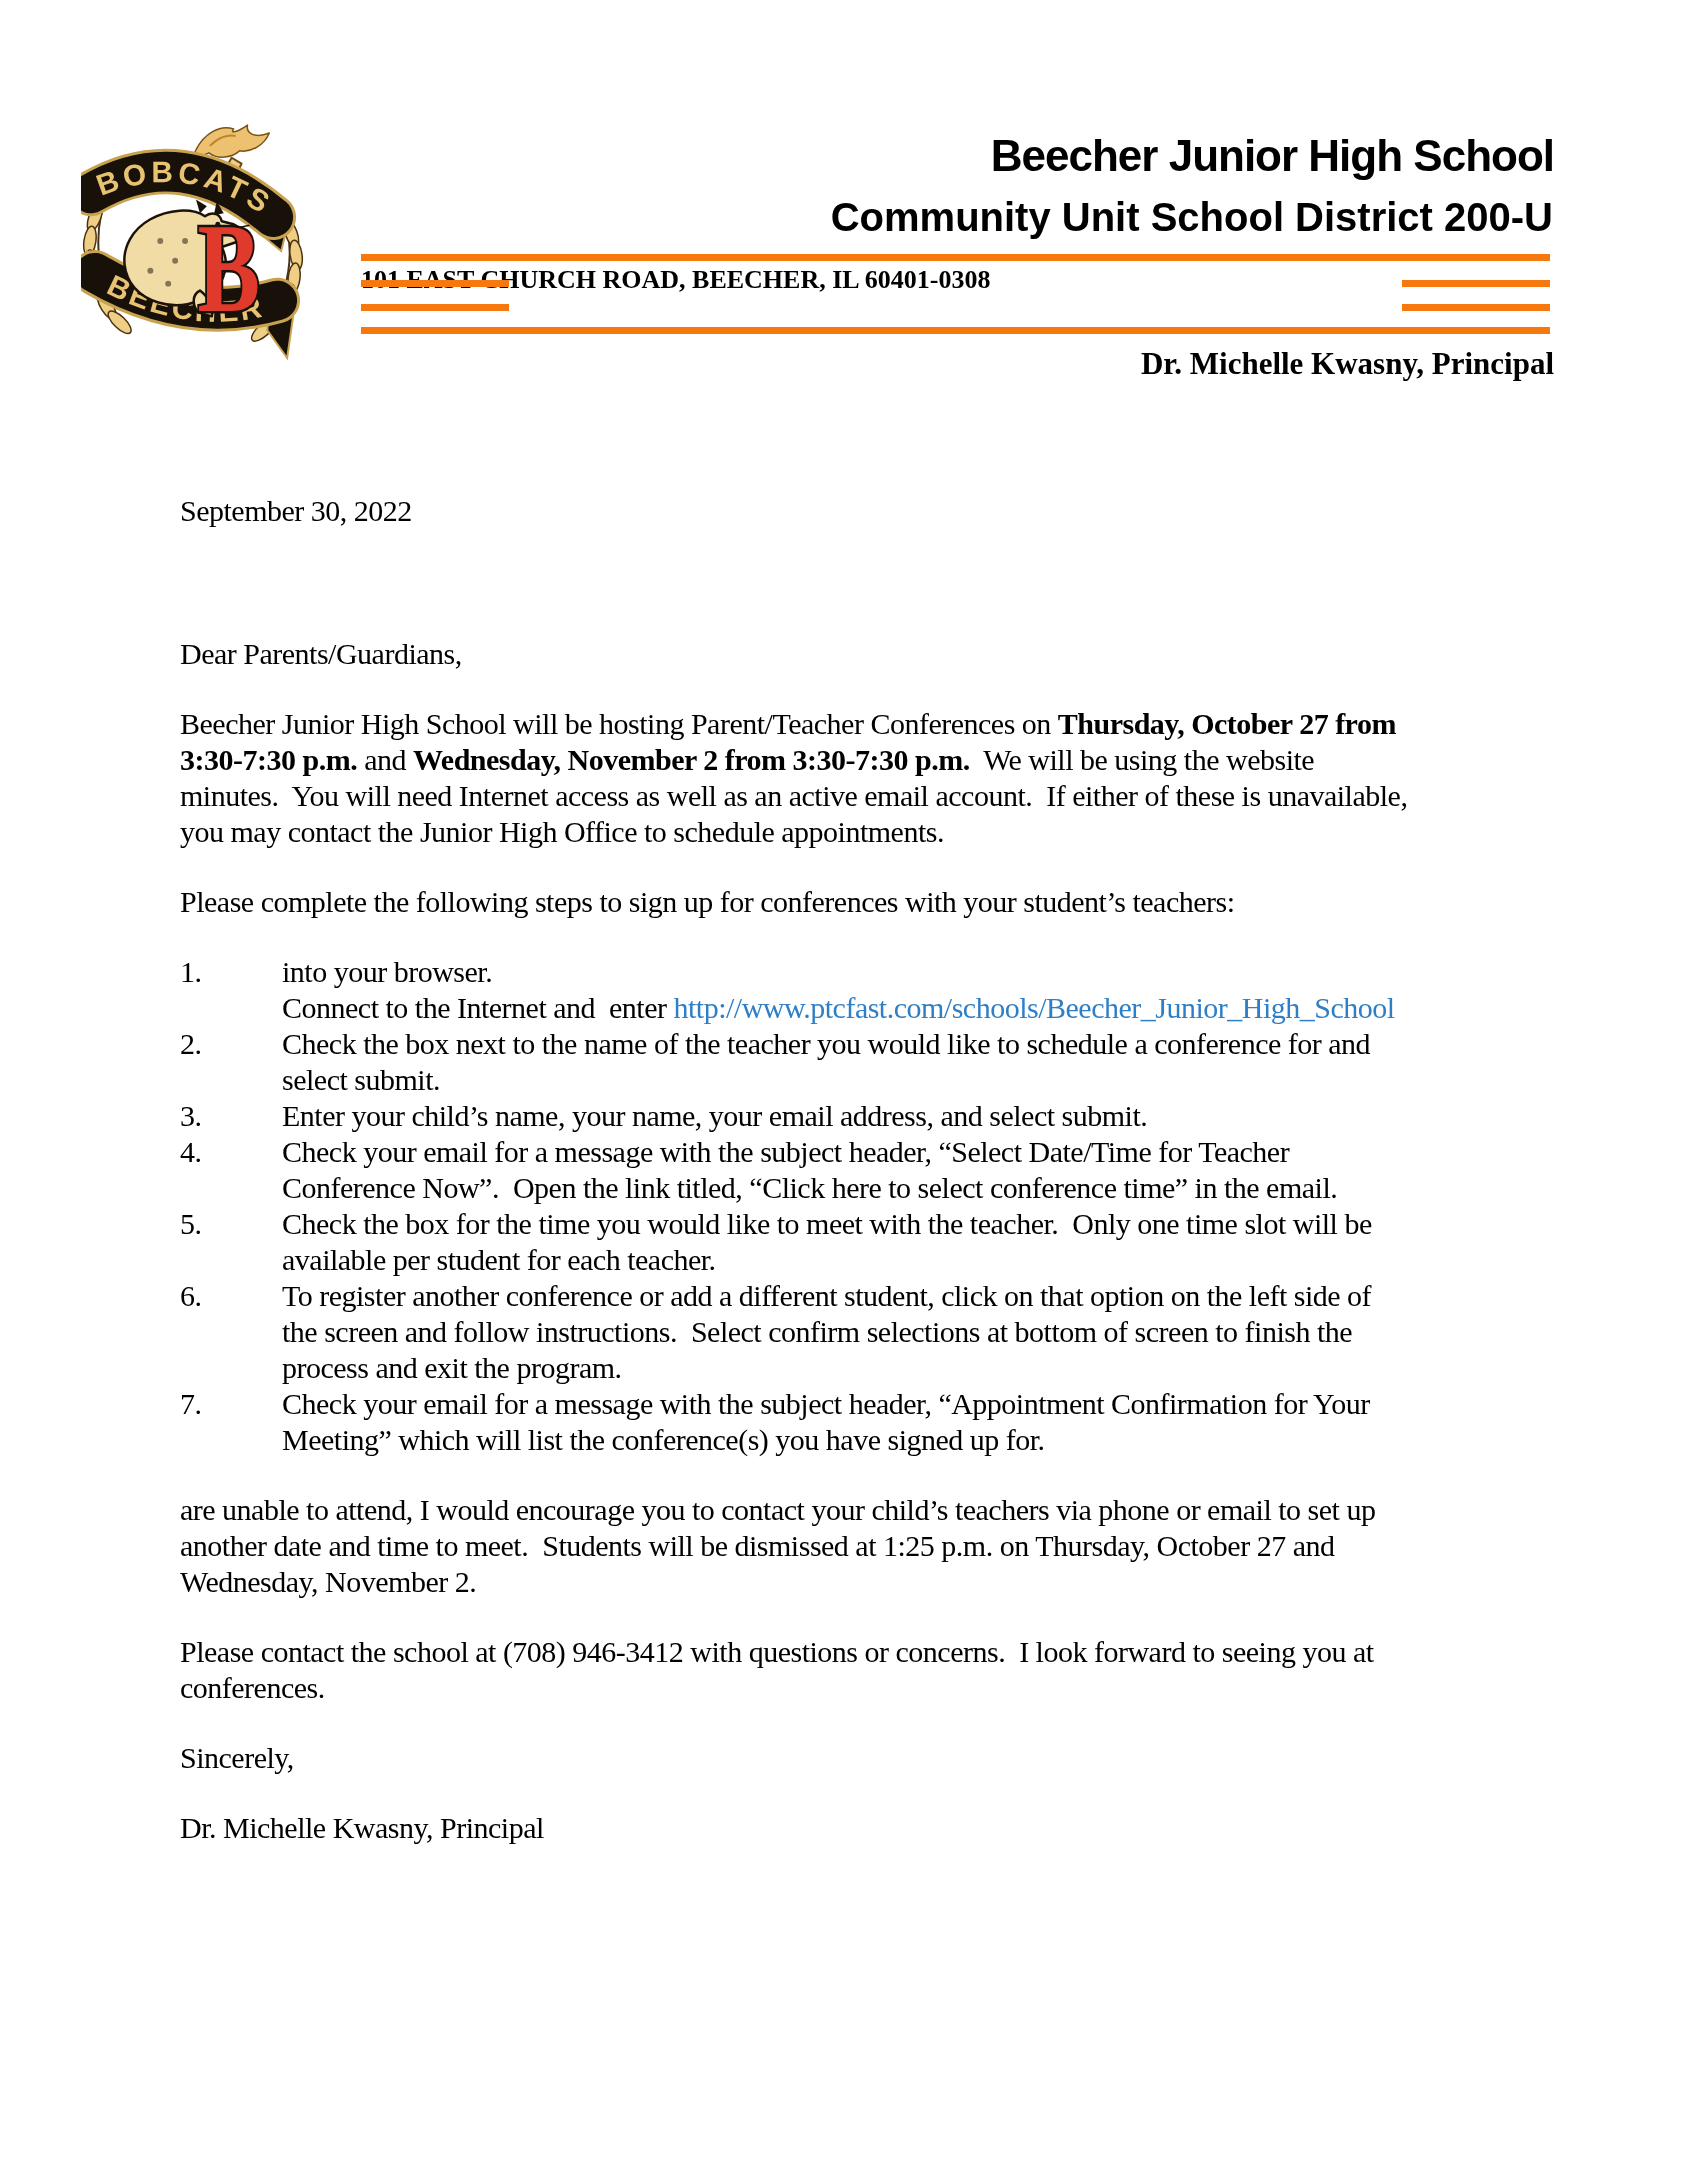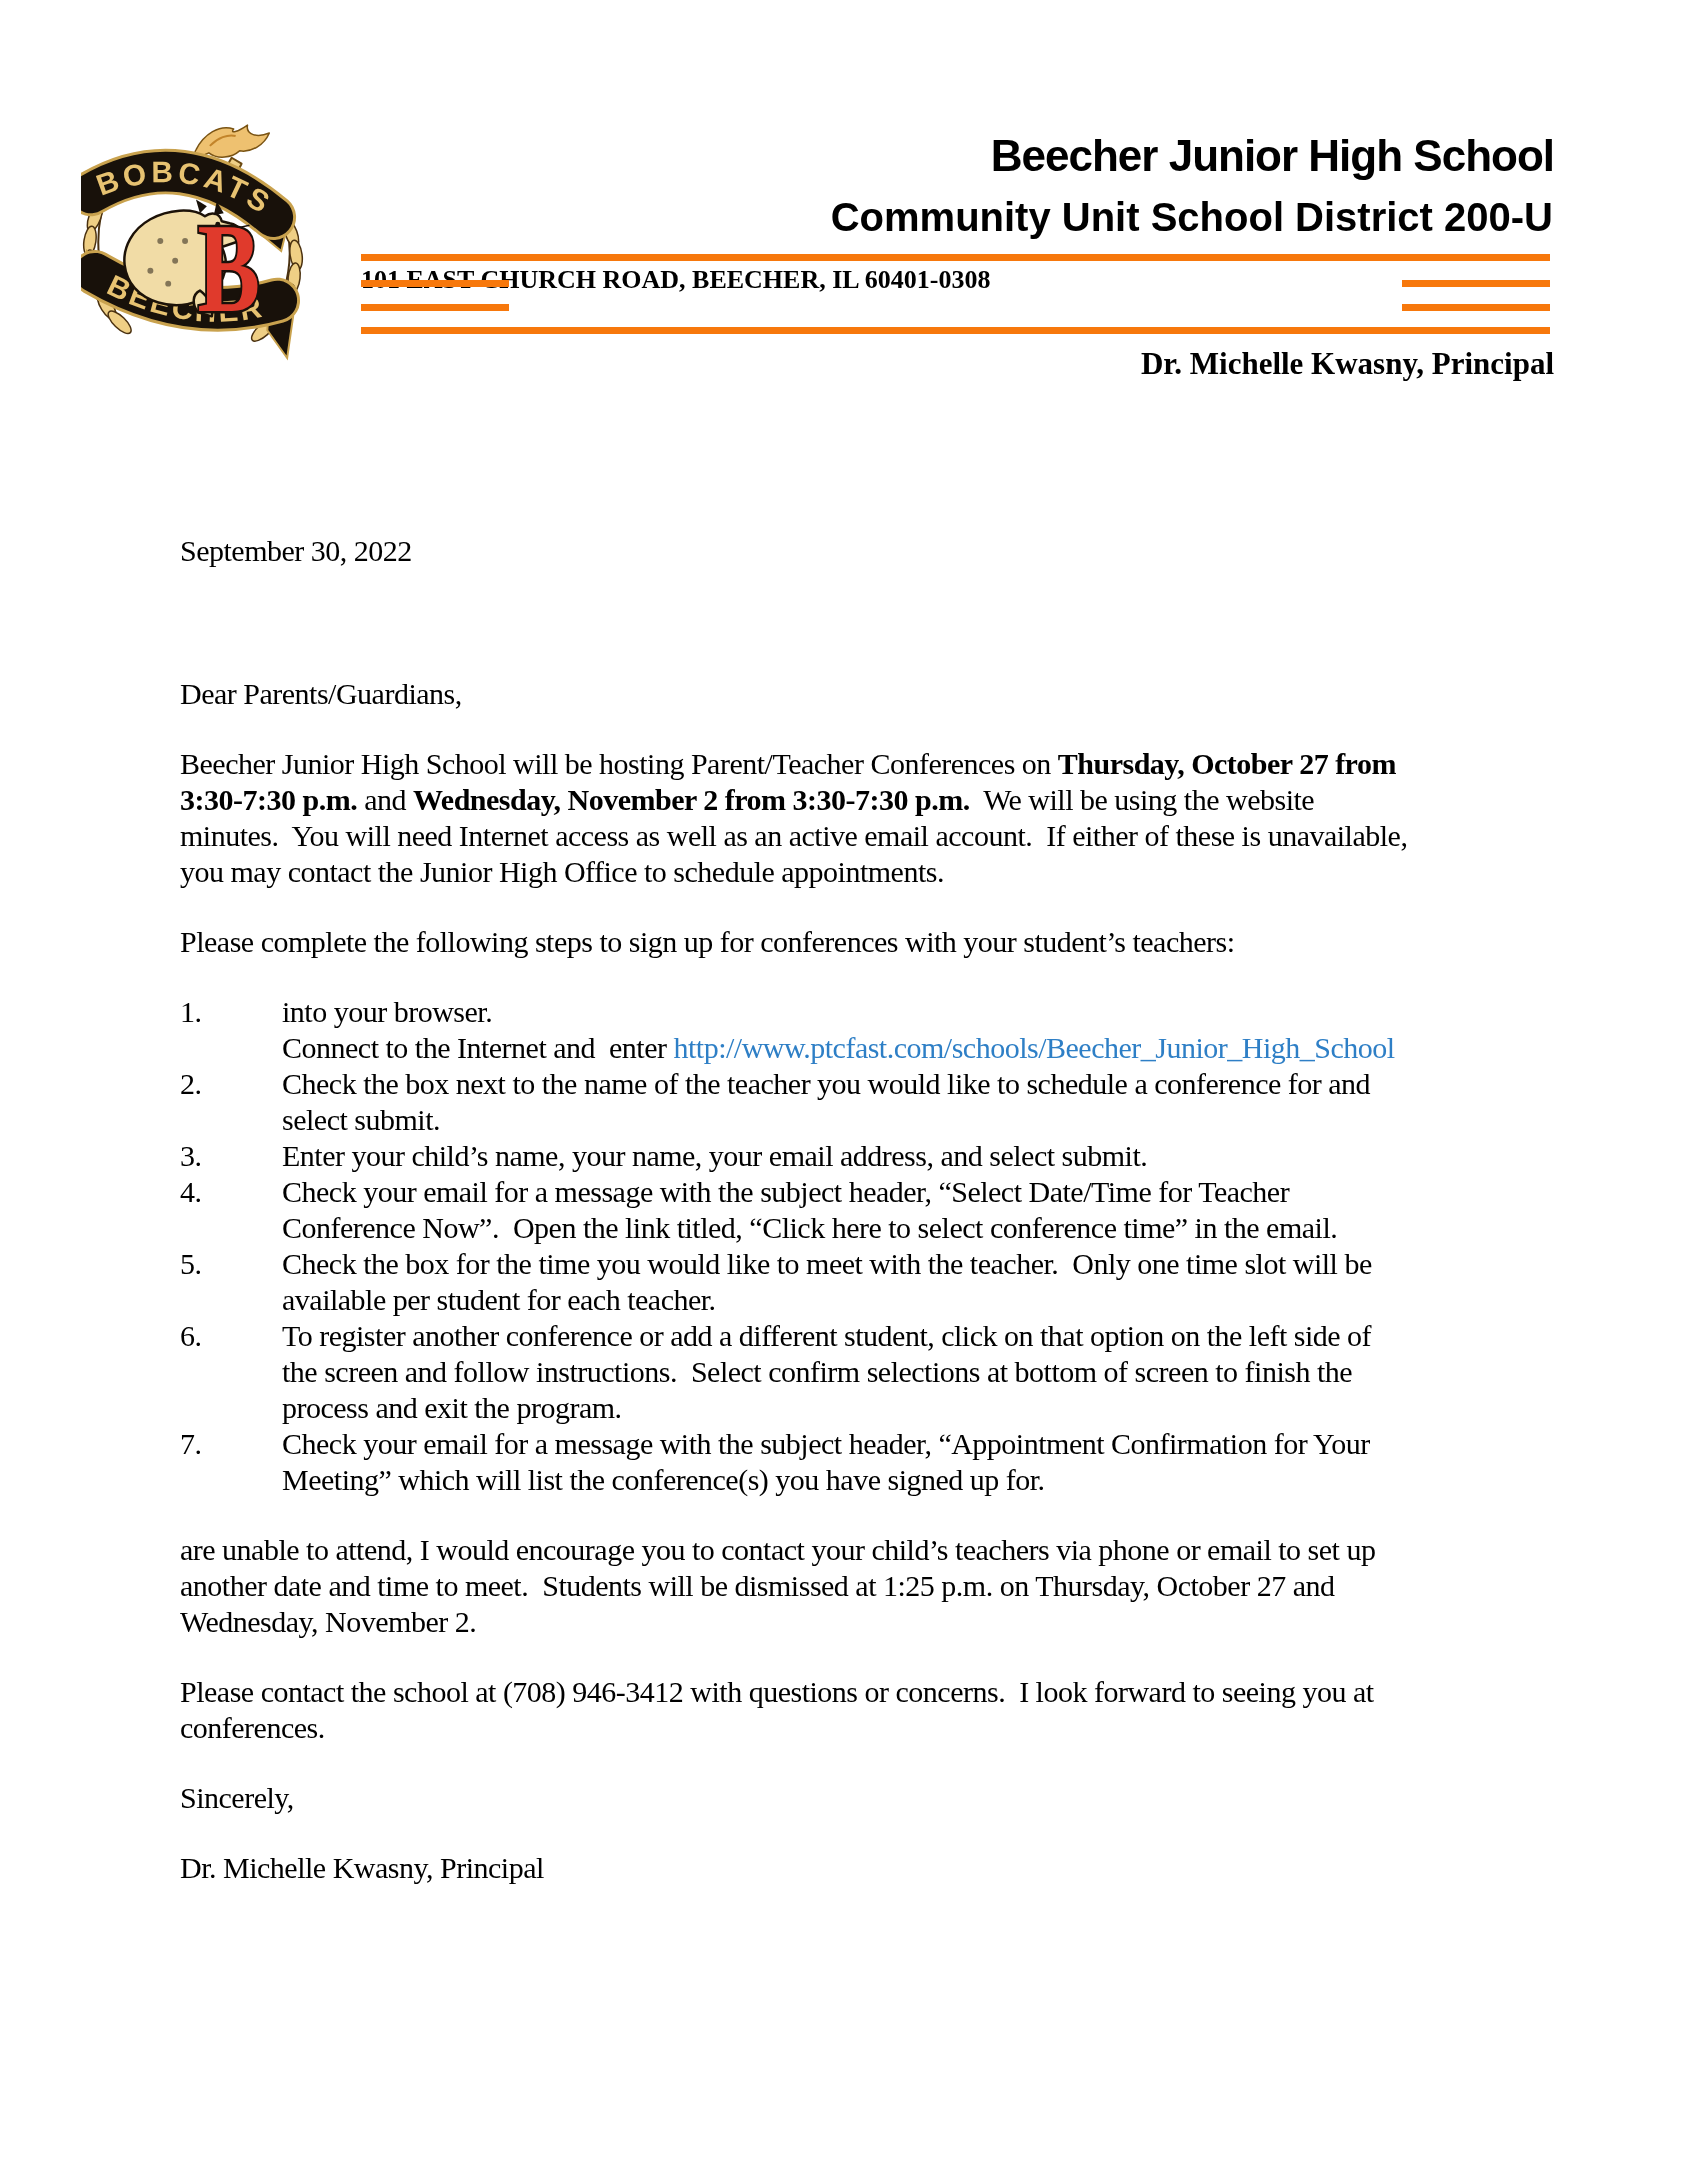--- a/index.html
+++ b/index.html
@@ -45,21 +45,21 @@
   }
   
   .content{
     position:absolute;left:180px;top:493px;width:1386px;
     font-size:30px;letter-spacing:-0.5px;
   }
   .tline{white-space:pre;line-height:36px;height:36px;}
   .b{font-weight:bold;}
   .lnk{color:var(--link);text-decoration:none;cursor:pointer;}
   .mb{margin-bottom:34px;}
-  .date-block{margin-bottom:107px;margin-top:40px;}
+  .date-block{margin-bottom:107px;}
   .step{position:relative;padding-left:102px;}
   .step-num{position:absolute;left:0;top:0;line-height:36px;}
   
   .band-edge{fill:none;stroke:#C9A24E;stroke-width:46;stroke-linecap:round;}
   .band{fill:none;stroke:var(--ink);stroke-width:40;stroke-linecap:round;}
   .fold{fill:var(--ink);stroke:#C9A24E;stroke-width:2;}
   .bannertext{fill:var(--gold);font-family:"Liberation Sans","DejaVu Sans",sans-serif;font-weight:bold;}
   .leaf{fill:var(--goldfill);stroke:#4a3110;stroke-width:1.5;}
   .stem{fill:none;stroke:#4a3110;stroke-width:2;}
   .cat{fill:#F1DCA6;stroke:#1c1208;stroke-width:2.5;stroke-linejoin:round;}

